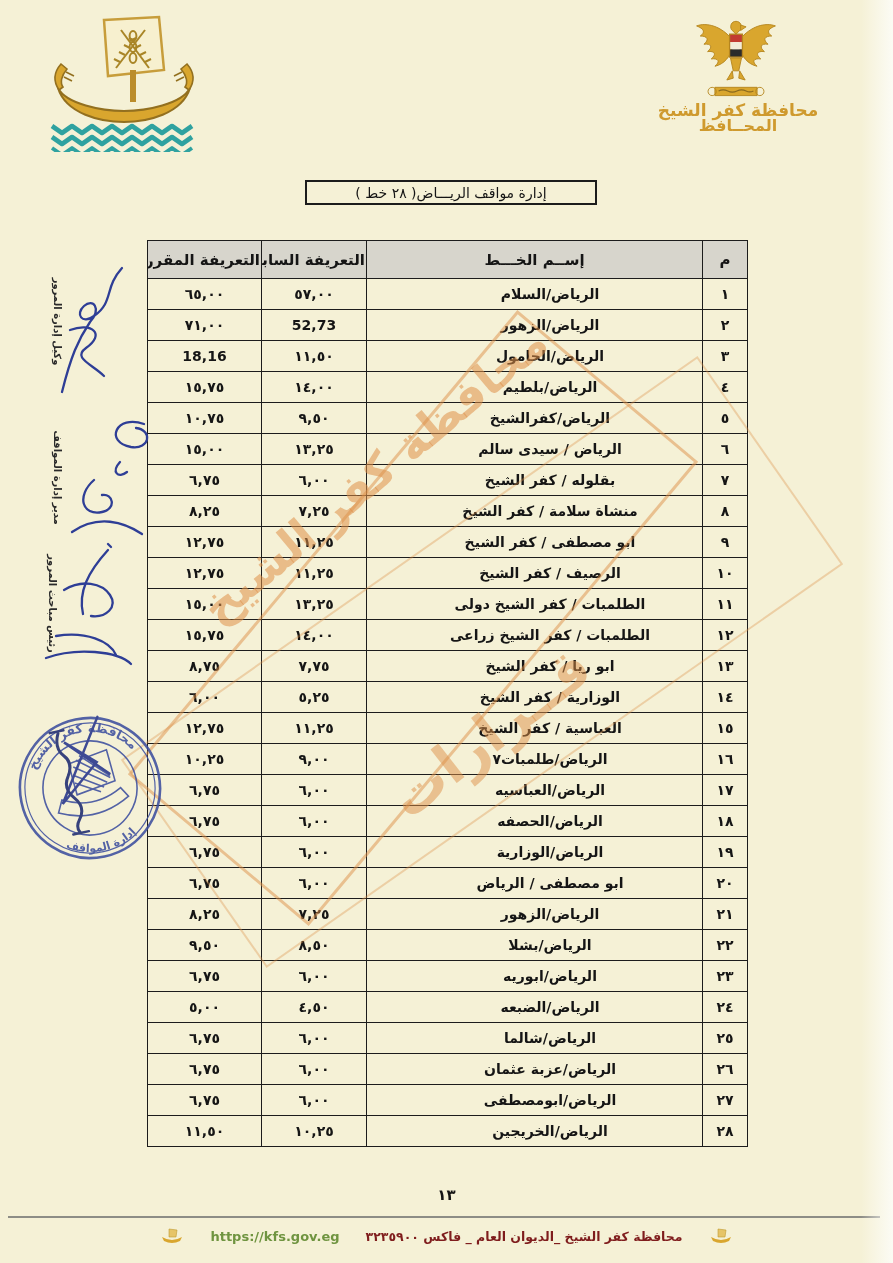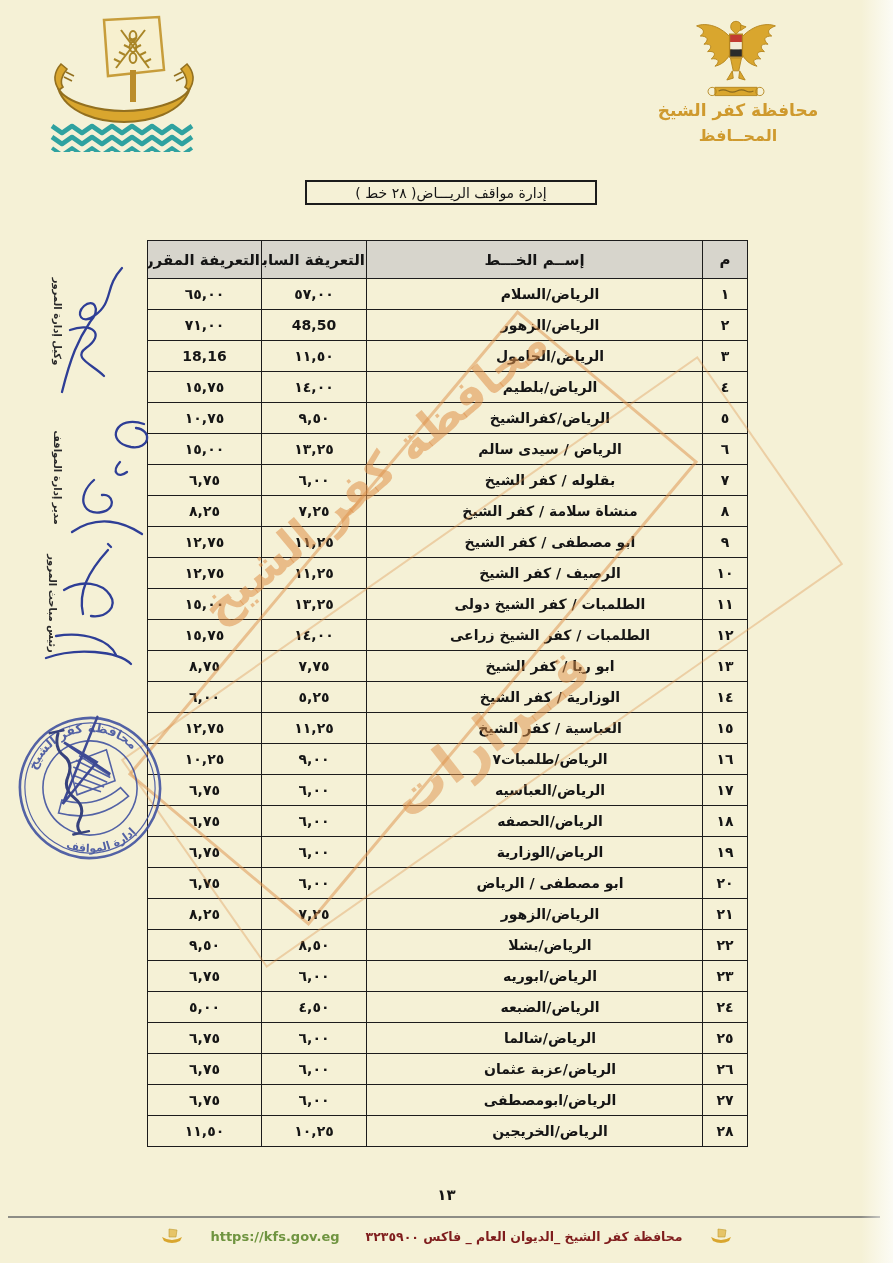--- a/index.html
+++ b/index.html
@@ -6,21 +6,21 @@
   .page{
     position:relative;width:893px;height:1263px;margin:0 auto;
     background:#f5f1d6;overflow:hidden;direction:rtl;
     font-family:"DejaVu Sans",sans-serif;color:#151515;
   }
   
   .boat-logo{position:absolute;left:46px;top:12px;}
   .emblem{position:absolute;left:690px;top:14px;}
   .gov-name{position:absolute;left:652px;top:100px;width:172px;text-align:center;
     font-size:17px;font-weight:bold;color:#cf9a2e;letter-spacing:.5px;}
-  .gov-title{position:absolute;left:652px;top:126px;width:172px;text-align:center;
+  .gov-title{position:absolute;left:652px;top:116px;width:172px;text-align:center;
     font-size:16px;font-weight:bold;color:#cf9a2e;}
   
   .title-box{position:absolute;left:305px;top:180px;width:288px;border:2px solid #1c1c1c;background:#f5f1d6;}
   .title-box .t1{display:block;border-bottom:2px solid #1c1c1c;padding:3px 4px 2px;
     font-size:14px;font-weight:bold;text-align:center;white-space:nowrap;}
   .title-box .t2{display:block;padding:3px 4px 2px;font-size:14px;font-weight:normal;text-align:center;white-space:nowrap;}
   
   .tbl-wrap{position:absolute;left:148px;top:240px;width:600px;z-index:1;}
   table.tariff{border-collapse:collapse;width:600px;table-layout:fixed;}
   table.tariff th,table.tariff td{border:1.6px solid #1c1c1c;text-align:center;vertical-align:middle;
@@ -136,21 +136,21 @@
     <tr>
       <td>١</td>
       <td class="name">الرياض/السلام</td>
       <td>٥٧,٠٠</td>
       <td>٦٥,٠٠</td>
     </tr>
 
     <tr>
       <td>٢</td>
       <td class="name">الرياض/الزهور</td>
-      <td>48,50</td>
+      <td>52,73</td>
       <td>٧١,٠٠</td>
     </tr>
 
     <tr>
       <td>٣</td>
       <td class="name">الرياض/الحامول</td>
       <td>١١,٥٠</td>
       <td>18,16</td>
     </tr>
 

